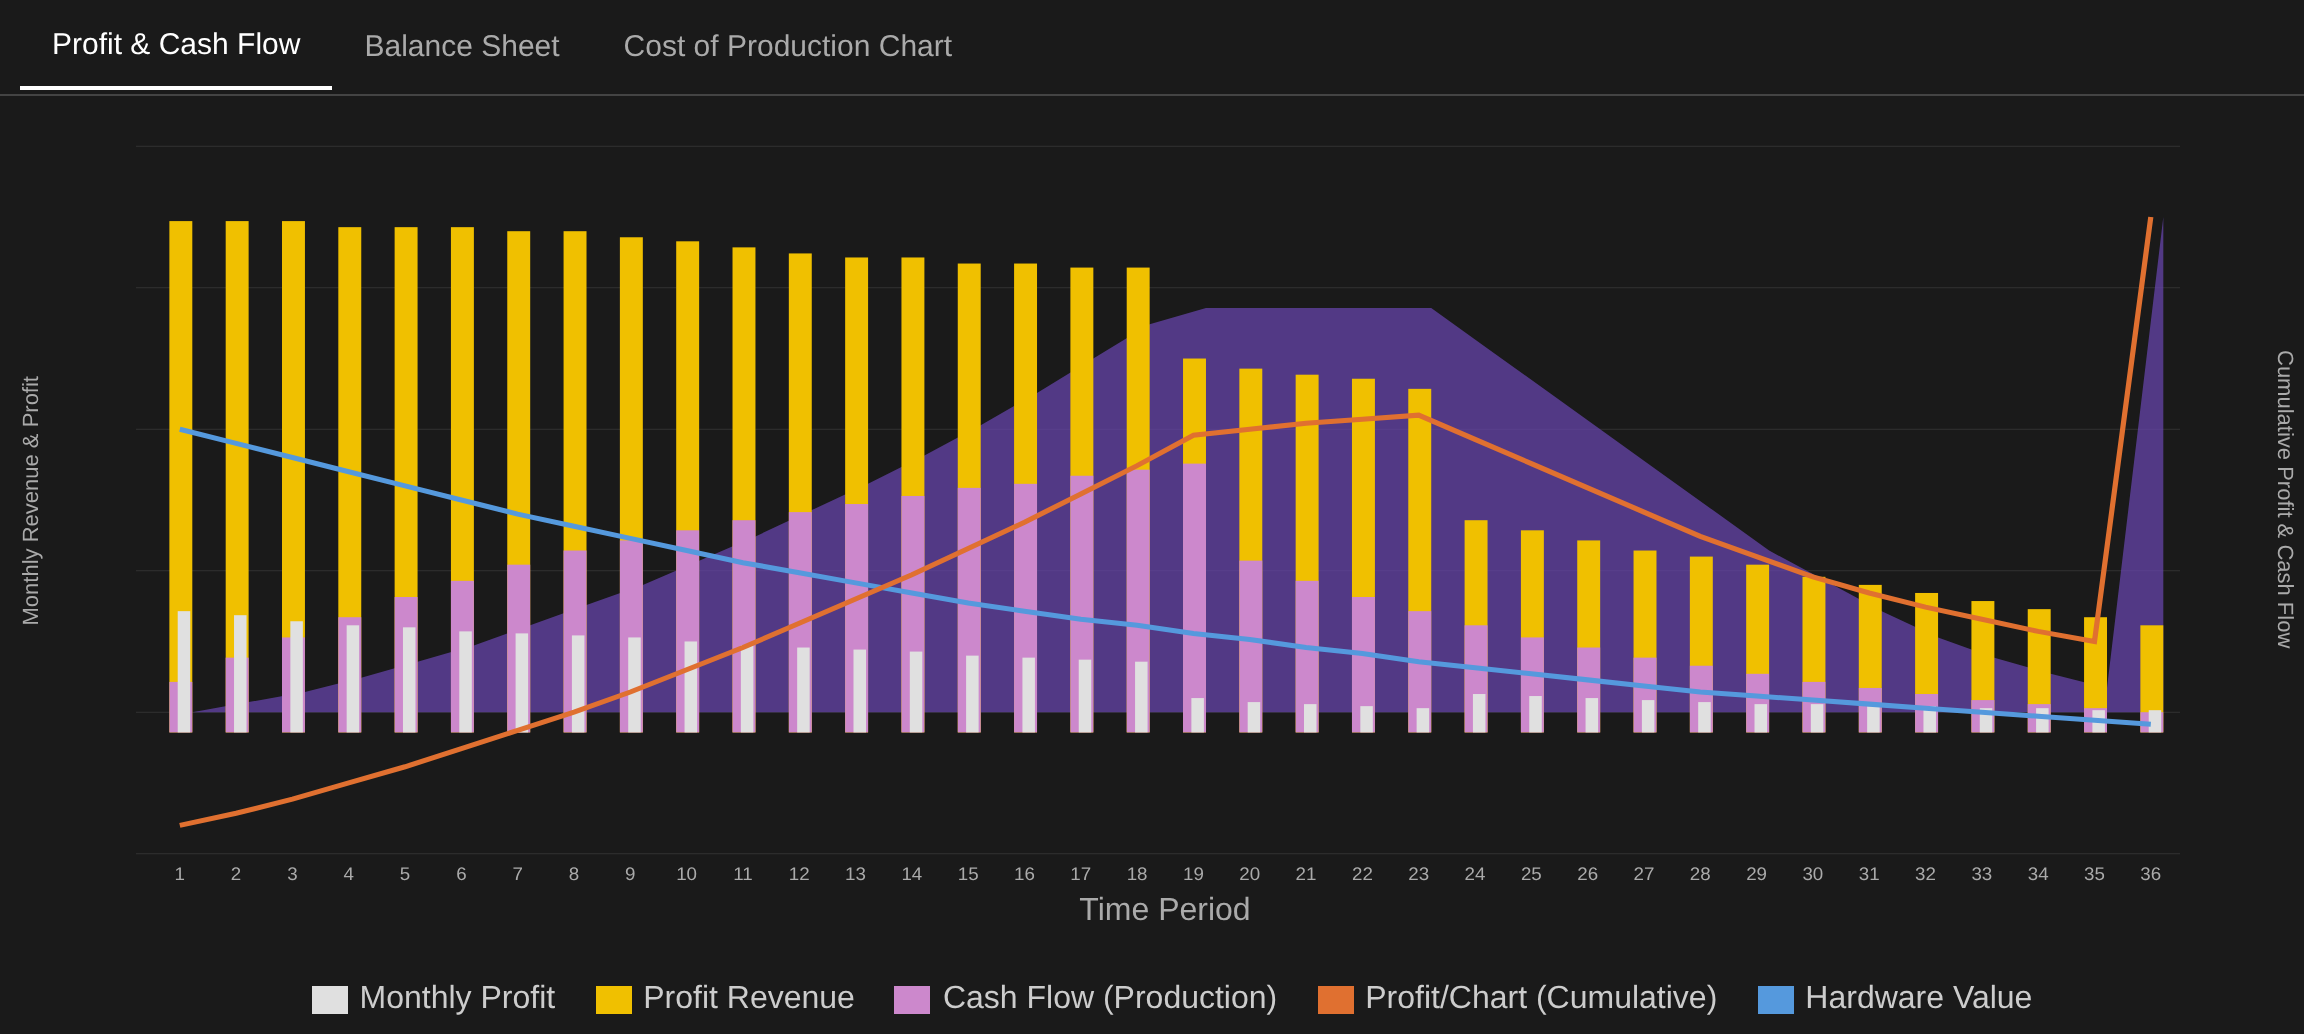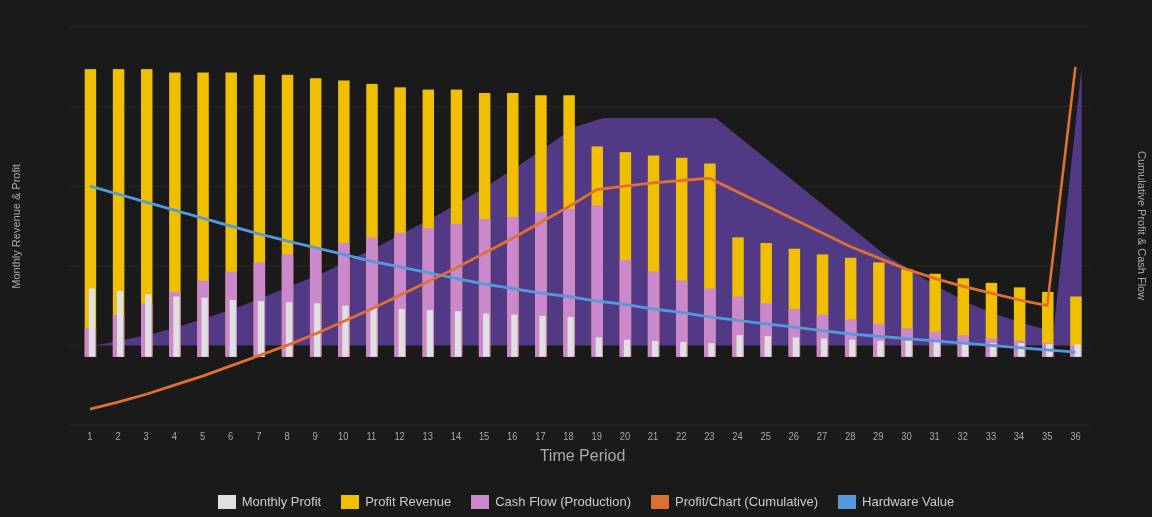--- a/index.html
+++ b/index.html
@@ -44,37 +44,42 @@
     }
     .legend {
       position: absolute;
       bottom: 8px;
       left: 80px;
       right: 60px;
       display: flex;
       align-items: center;
       justify-content: center;
       gap: 20px;
-      font-size: 13px;
+      font-size: 16px;
       color: #ccc;
     }
     .legend-item {
       display: flex;
       align-items: center;
       gap: 6px;
     }
     .legend-color {
       width: 18px;
       height: 14px;
     }
   </style>
 </head>
 <body>
 
 <div class="container">
+  <div class="tabs">
+    <div class="tab active">Profit &amp; Cash Flow</div>
+    <div class="tab">Balance Sheet</div>
+    <div class="tab">Cost of Production Chart</div>
+  </div>
 
   <div class="chart-area">
 
     <div style="position:absolute;left:6px;top:10px;bottom:75px;display:flex;align-items:center;justify-content:center;width:20px;">
       <span style="writing-mode:vertical-rl;transform:rotate(180deg);font-size:11px;color:#aaa;white-space:nowrap;">Monthly Revenue &amp; Profit</span>
     </div>
 
     <div style="position:absolute;right:0px;top:10px;bottom:75px;display:flex;align-items:center;justify-content:center;width:20px;">
       <span style="writing-mode:vertical-rl;transform:rotate(0deg);font-size:11px;color:#aaa;white-space:nowrap;">Cumulative Profit &amp; Cash Flow</span>
     </div>

